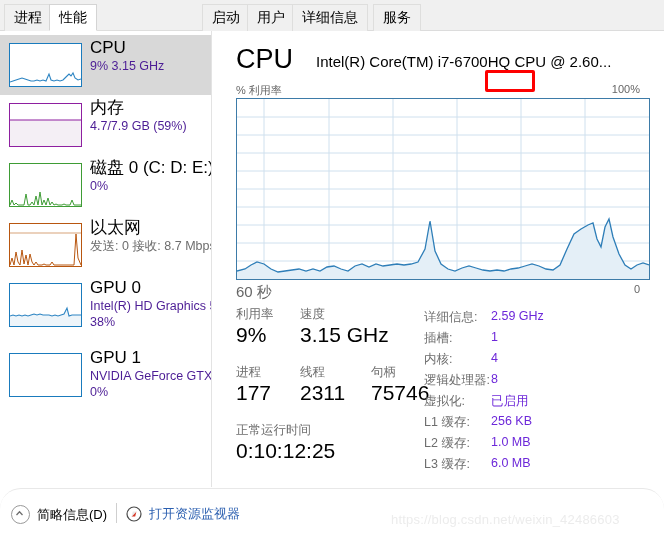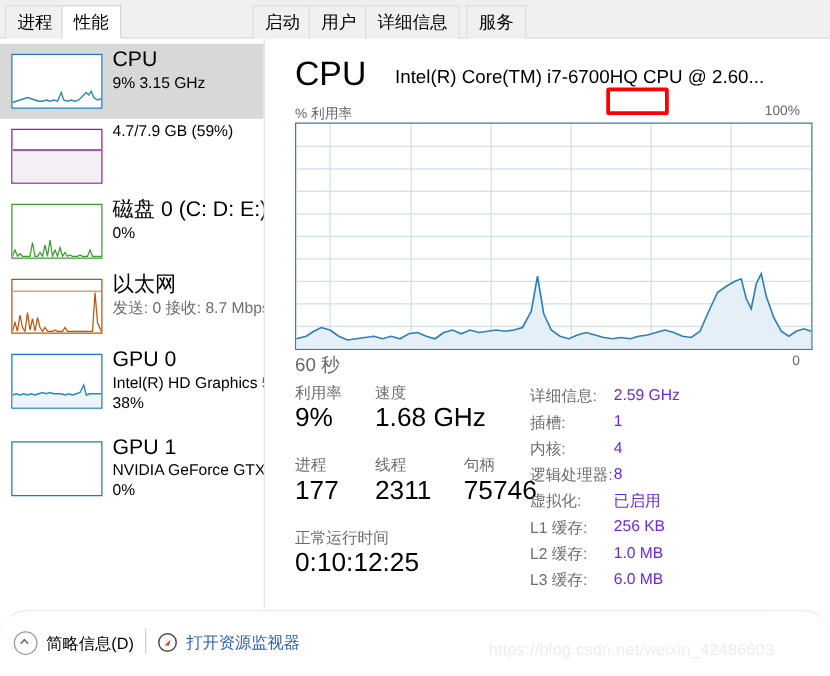--- a/index.html
+++ b/index.html
@@ -77,21 +77,21 @@
   }
   .side-title {
     font-size: 17px;
     line-height: 21px;
     color: #000;
     white-space: nowrap;
   }
   .side-sub {
     font-size: 12.5px;
     line-height: 16px;
-    color: #000000;
+    color: #4c1d95;
     white-space: nowrap;
   }
   .side-sub.grey { color: #6d6d6d; }
   
   #main {
     position: absolute;
     left: 213px; top: 31px;
     width: 451px; height: 456px;
     background: #fff;
     overflow: hidden;
@@ -240,20 +240,21 @@
   </div>
 
   <div class="side-item" style="top:64px;">
     <div class="mini" style="border:1px solid #8e1fa0;background:#ffffff;">
       <svg width="71" height="42" viewBox="0 0 71 42" preserveAspectRatio="none">
         <rect x="0" y="16" width="71" height="26" fill="#f4eff5"></rect>
         <line x1="0" y1="16" x2="71" y2="16" stroke="#8e1fa0" stroke-width="1.2"></line>
       </svg>
     </div>
     <div class="side-text">
+      <div class="side-title">内存</div>
       <div class="side-sub">4.7/7.9 GB (59%)</div>
     </div>
   </div>
 
   <div class="side-item" style="top:124px;">
     <div class="mini" style="border:1px solid #3e9c35;background:#ffffff;">
       <svg width="71" height="42" viewBox="0 0 71 42" preserveAspectRatio="none">
         <polyline points="0,41 2,36 4,41 6,39 8,41 10,41 12,41 14,41 16,30 18,41 20,41 22,38 24,41 26,32 28,41 30,28 32,41 34,36 36,41 38,34 40,41 42,38 44,41 46,40 48,41 50,41 52,41 54,40 56,41 58,41 60,41 62,36 64,41 66,41 68,41 71,41" fill="none" stroke="#3e9c35" stroke-width="1"></polyline>
       </svg>
     </div>
@@ -334,21 +335,21 @@
       <polyline points="0,172 8,170 14,166 20,163 27,165 34,170 41,173 48,172 55,171 62,170 69,172 76,170 83,172 90,168 97,167 104,170 111,172 118,167 125,165 132,168 139,165 146,167 153,166 160,165 167,166 174,165 181,163 188,150 193,122 198,152 204,165 211,170 218,172 225,169 232,167 239,169 246,171 253,172 260,171 267,172 274,170 281,169 288,167 295,165 302,167 309,170 316,171 323,166 330,150 337,135 344,130 351,126 356,124 360,140 364,148 368,128 372,120 376,138 382,155 388,166 394,170 400,166 406,164 412,166" fill="none" stroke="#2e7eb8" stroke-width="1.3"></polyline>
     </svg>
   </div>
 
   <div id="graph-foot-left">60 秒</div>
   <div id="graph-foot-right">0</div>
 
   <div class="stat-label" style="left:23px;  top:275px;">利用率</div>
   <div class="stat-value" style="left:23px;  top:292px;">9%</div>
   <div class="stat-label" style="left:87px;  top:275px;">速度</div>
-  <div class="stat-value" style="left:87px;  top:292px;">1.68 GHz</div>
+  <div class="stat-value" style="left:87px;  top:292px;">3.15 GHz</div>
 
   <div class="stat-label" style="left:23px;  top:333px;">进程</div>
   <div class="stat-value" style="left:23px;  top:350px;">177</div>
   <div class="stat-label" style="left:87px;  top:333px;">线程</div>
   <div class="stat-value" style="left:87px;  top:350px;">2311</div>
   <div class="stat-label" style="left:158px; top:333px;">句柄</div>
   <div class="stat-value" style="left:158px; top:350px;">75746</div>
 
   <div class="stat-label" style="left:23px;  top:391px;">正常运行时间</div>
   <div class="stat-value" style="left:23px;  top:408px;">0:10:12:25</div>

